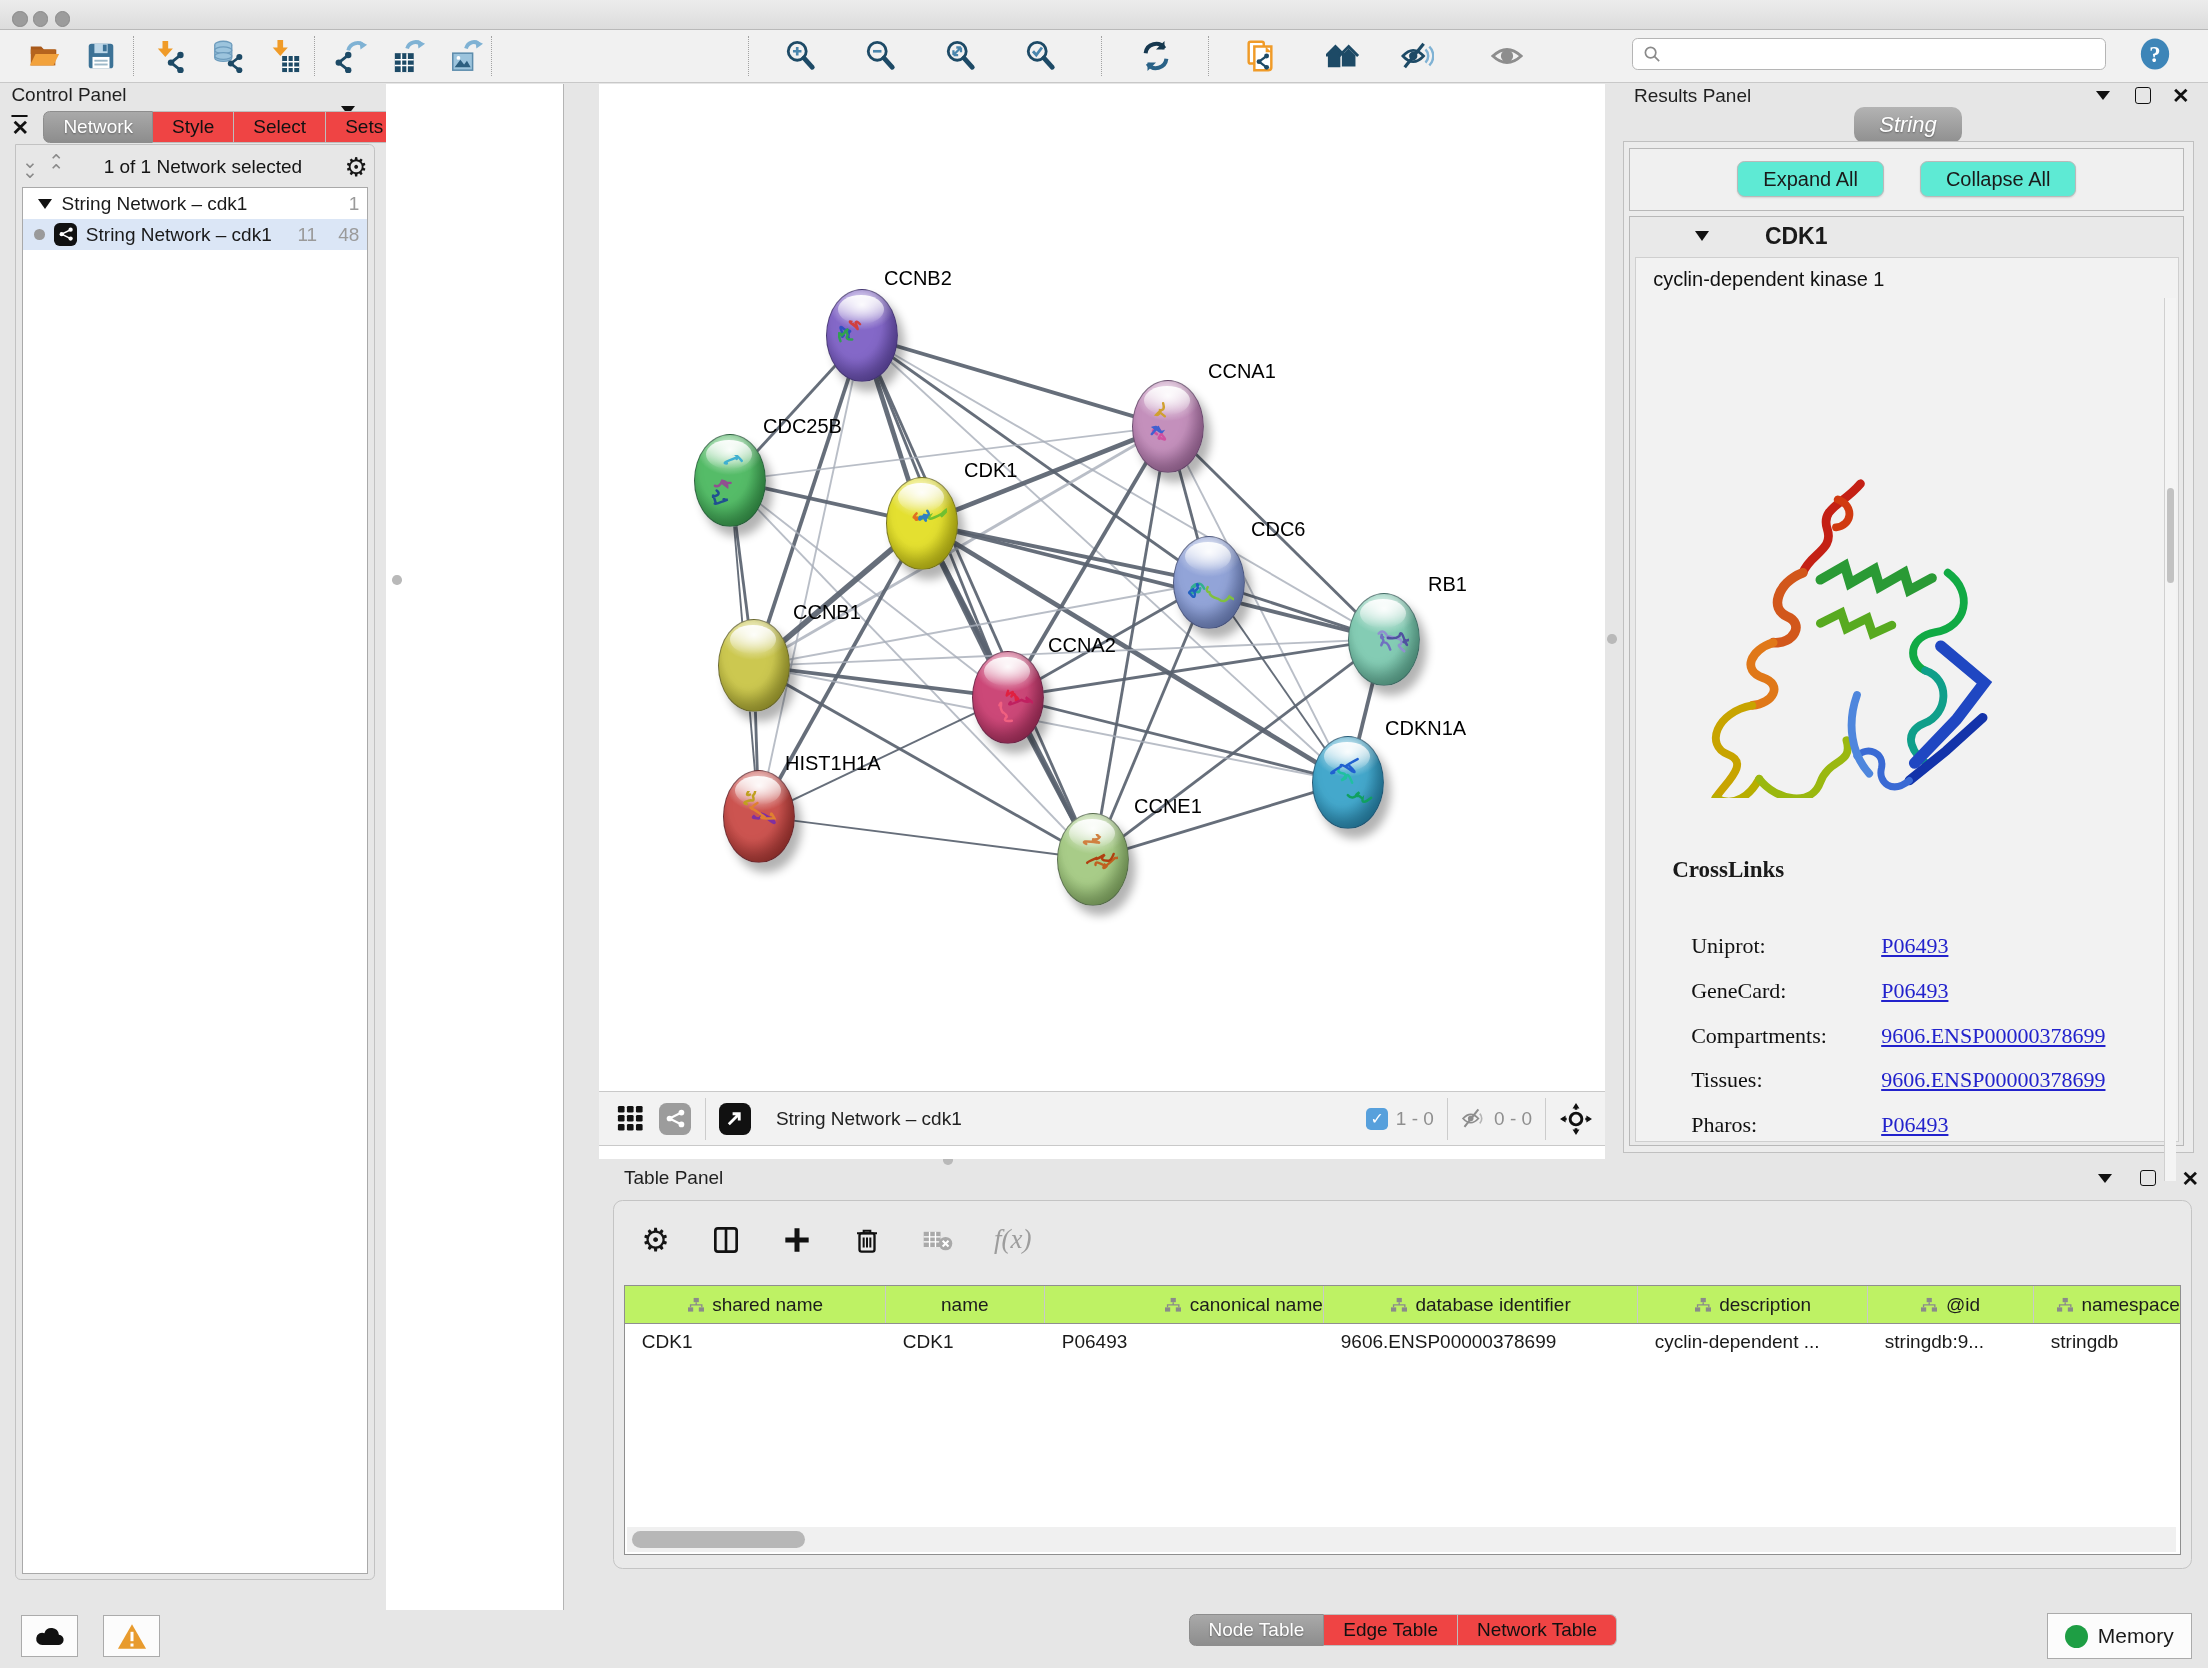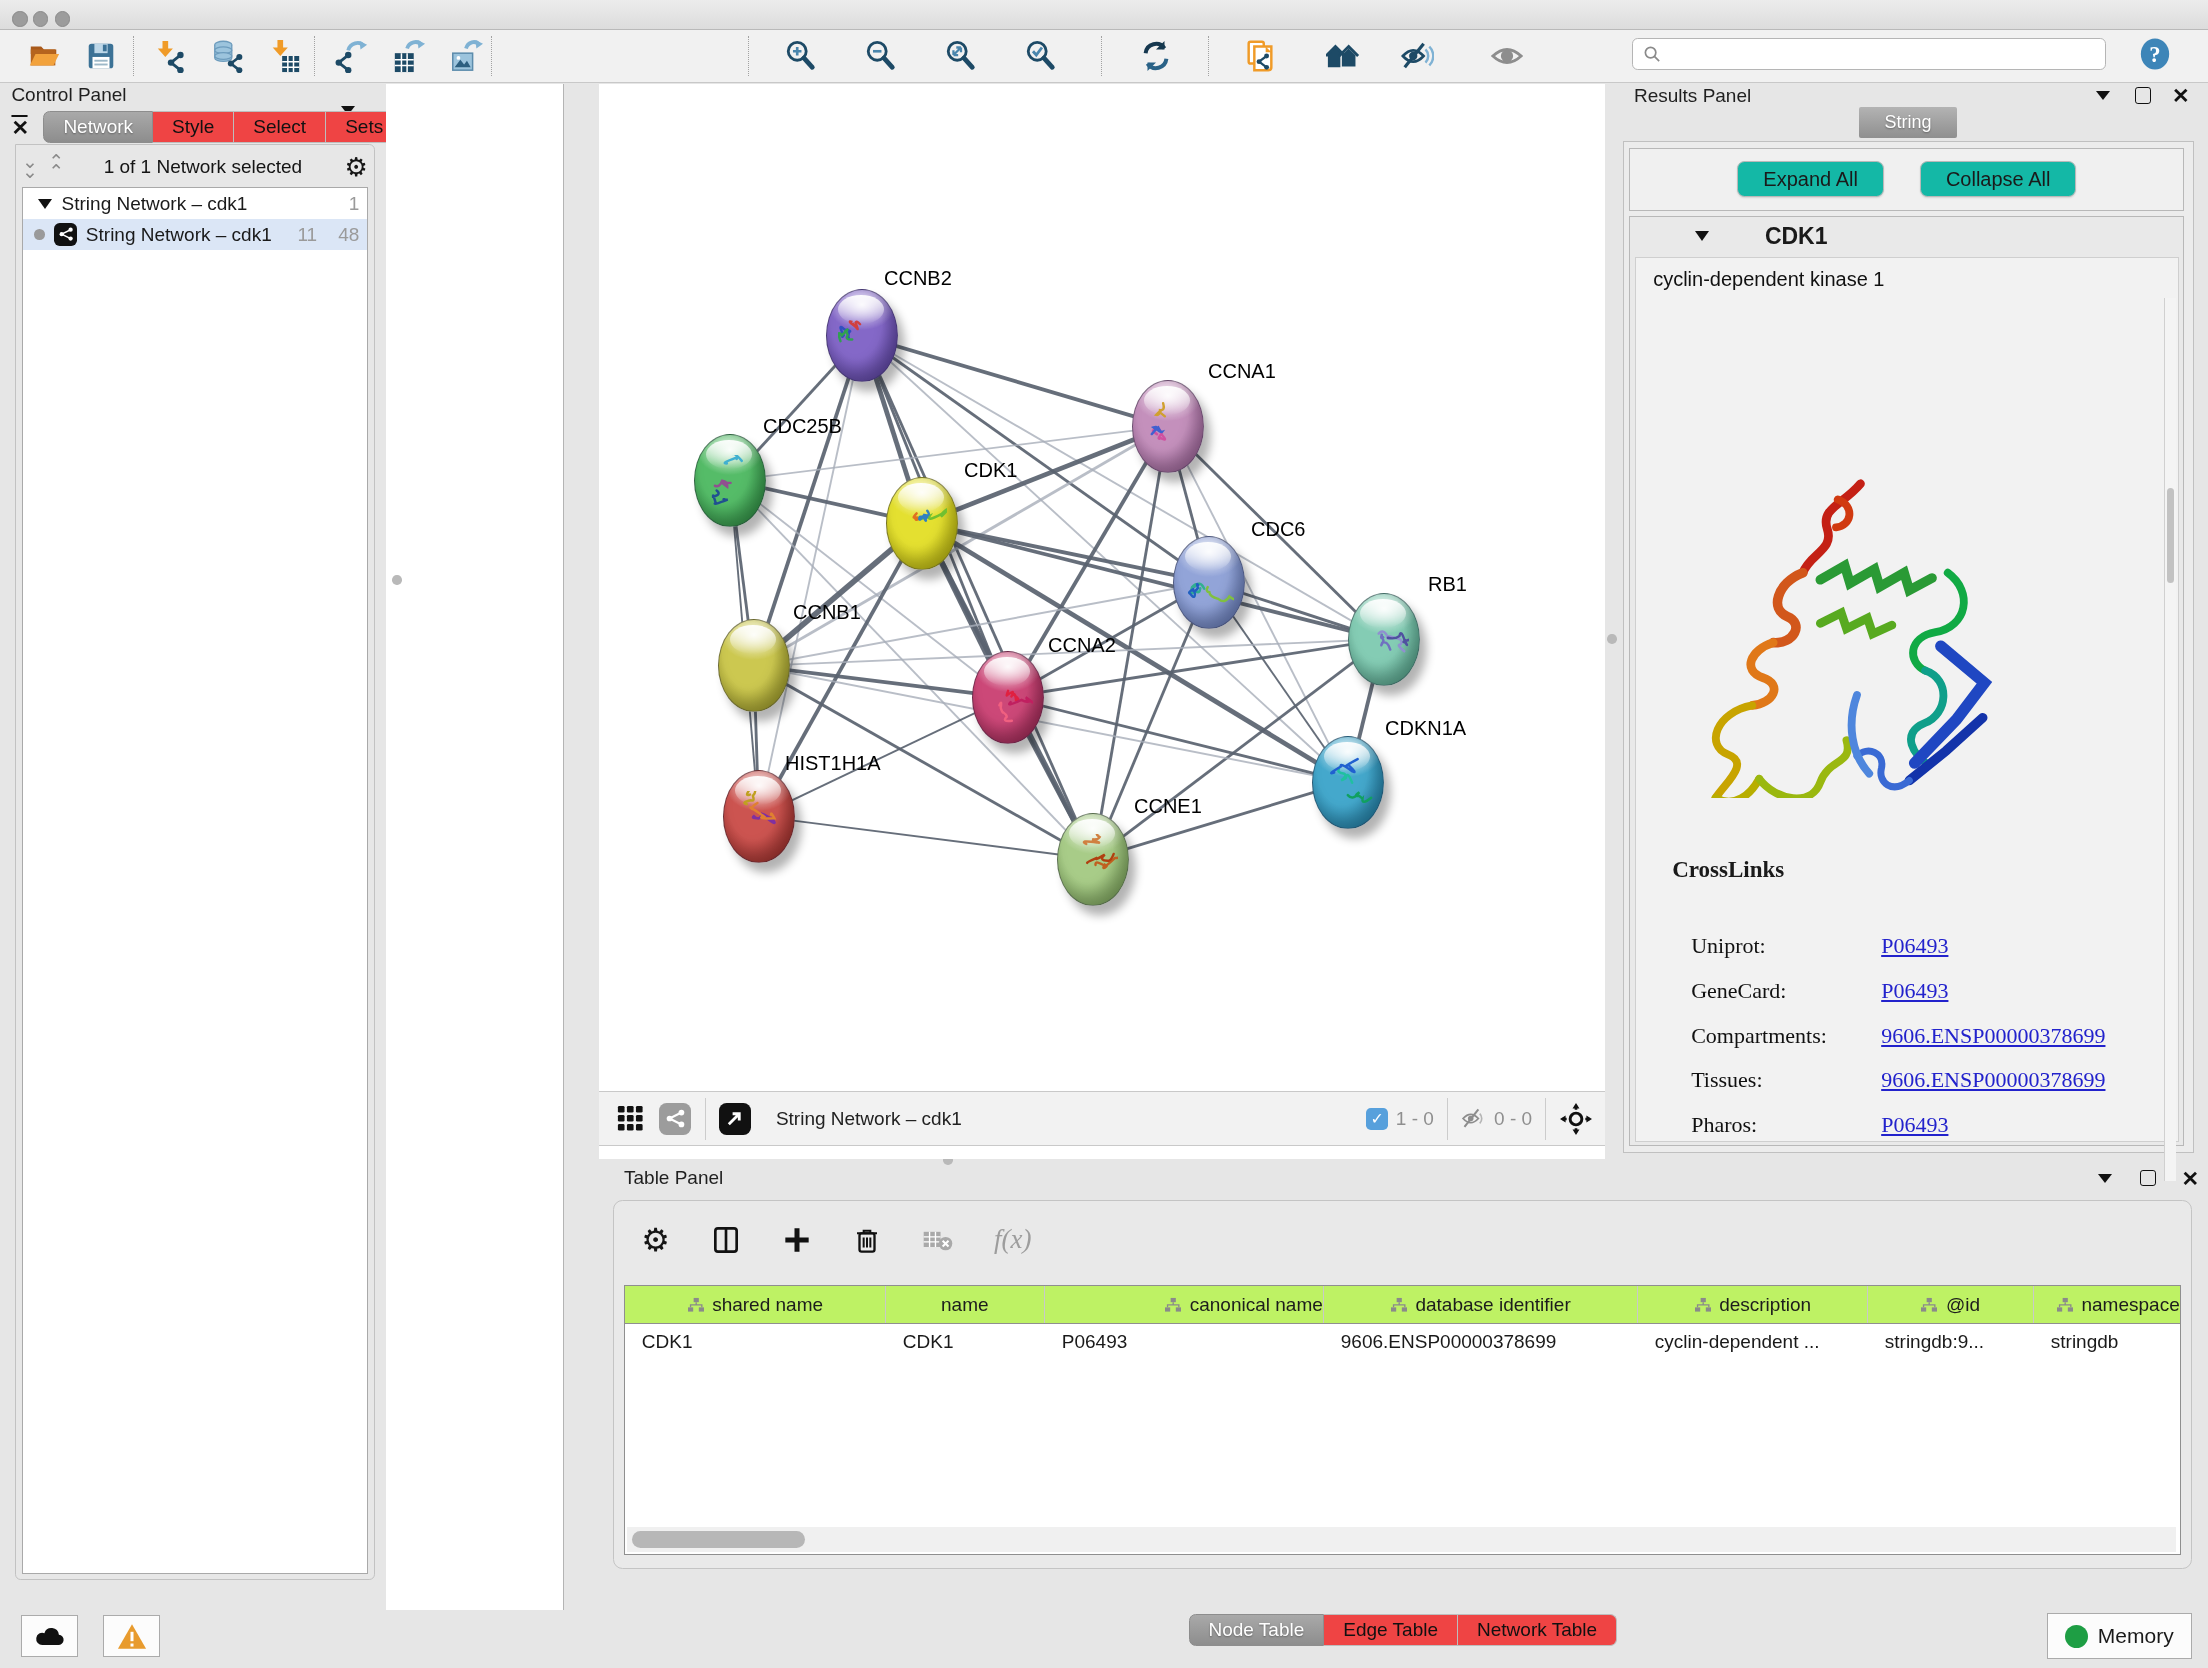--- a/index.html
+++ b/index.html
@@ -59,24 +59,24 @@
   .nettb .vsep{width:1px;height:42px;background:#cccccc;margin:0 13.3px;}
   .ntb-icon{width:32px;height:32px;display:flex;align-items:center;justify-content:center;}
   .netname{font-size:19px;color:#222;margin-left:25px;flex:1;}
   .cntgrp{display:flex;align-items:center;font-size:19px;color:#8f8f8f;}
   .checkbox{width:22px;height:22px;border-radius:4.8px;background:#57a0dc;color:#fff;font-size:16px;display:flex;align-items:center;justify-content:center;margin-right:7.6px;}
   .netwhite{left:599px;top:1146px;width:1006px;height:13.3px;background:#fff;}
   
   .rpanel{left:1617px;top:84px;width:582px;height:1075px;}
   .rp-head{position:absolute;left:0;top:0;width:100%;height:23px;display:flex;align-items:center;}
   .rp-tab{position:absolute;left:0;top:23px;width:100%;display:flex;justify-content:center;}
-  .rp-tab .stab{background:linear-gradient(#b3b3b3,#8f8f8f);color:#fff;font-size:18px;padding:4.8px 25px;border-radius:2px;text-shadow:0 1px 1.9px rgba(0,0,0,.35);}
+  .rp-tab .stab{background:linear-gradient(#b3b3b3,#8f8f8f);color:#fff;font-size:22px;padding:4.8px 25px;border-radius:10px;text-shadow:0 1px 1.9px rgba(0,0,0,.35);font-style:italic;}
   .rp-body{position:absolute;left:5.7px;top:57px;width:571px;height:1012px;background:#ececec;border:1px solid #c0c0c0;box-sizing:border-box;}
   .rp-btnbox{position:absolute;left:5.7px;top:5.7px;width:555px;height:63px;background:#f0f0f0;border:1px solid #b8b8b8;box-sizing:border-box;display:flex;align-items:center;justify-content:center;gap:36px;}
-  .rp-btn{background:#14b8a6;border:1px solid #b9b9b9;border-radius:7.6px;font-size:20px;padding:5.7px 25px;box-shadow:0 1px 1.9px rgba(0,0,0,.12);}
+  .rp-btn{background:#5eead4;border:1px solid #b9b9b9;border-radius:7.6px;font-size:20px;padding:5.7px 25px;box-shadow:0 1px 1.9px rgba(0,0,0,.12);}
   .rp-entry{position:absolute;left:5.7px;top:74px;width:555px;height:930px;background:#e9e9e9;border:1px solid #b8b8b8;box-sizing:border-box;}
   .rp-ehead{position:absolute;left:0;top:0;width:100%;height:38px;display:flex;align-items:center;}
   .rp-ehead .tri-down{margin-left:65px;}
   .rp-gene{font-size:23px;font-weight:bold;margin-left:46px;}
   .rp-card{position:absolute;left:4.8px;top:40px;width:544px;height:885px;background:#f2f2f2;border:1px solid #cfcfcf;box-sizing:border-box;}
   .rp-desc{position:absolute;left:17px;top:9.5px;font-size:20px;color:#111;}
   .protein{position:absolute;left:44px;top:217px;width:333px;height:323px;}
   .xl-title{position:absolute;left:36px;top:599px;font-family:"Liberation Serif",serif;font-weight:bold;font-size:23px;}
   .xl-row{position:absolute;left:55px;width:476px;font-family:"Liberation Serif",serif;font-size:22px;display:flex;margin-top:36px;}
   .xl-row .lab{width:190px;color:#111;}

